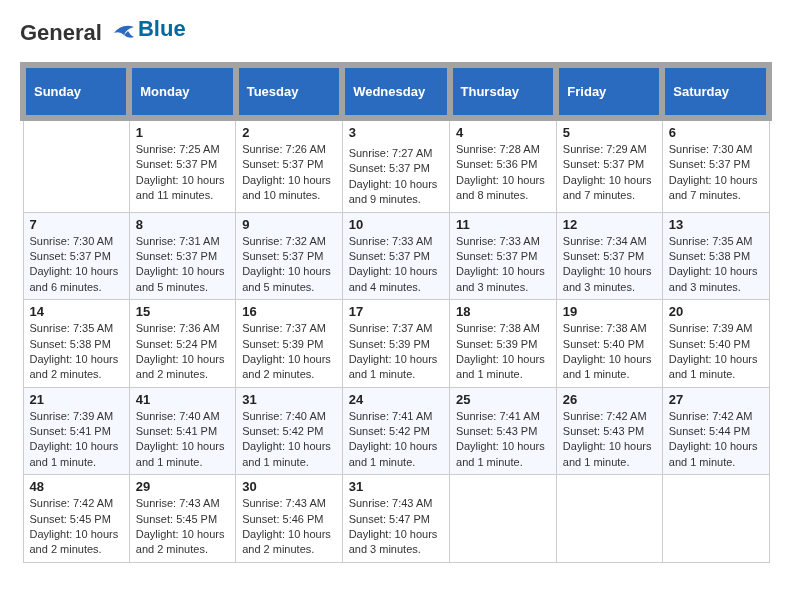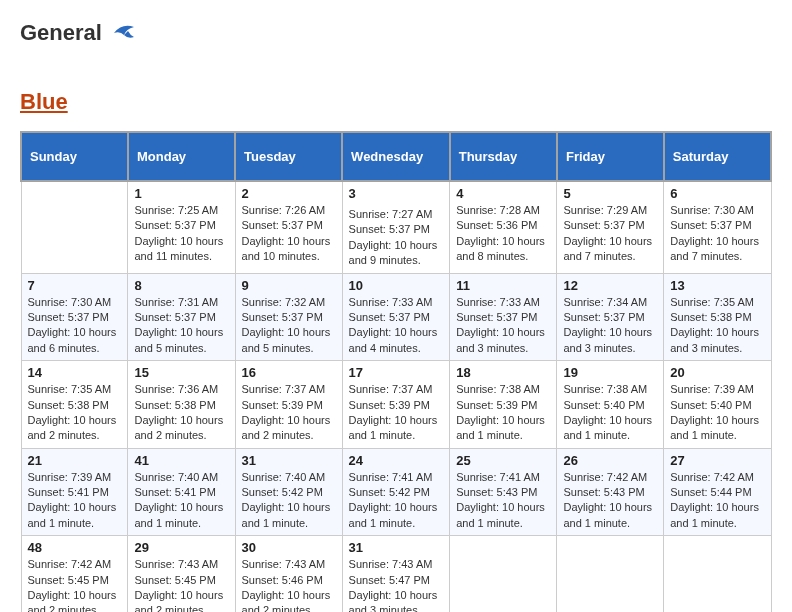--- a/index.html
+++ b/index.html
@@ -11,23 +11,22 @@
       padding: 20px;
     }
     .header {
       display: flex;
       justify-content: space-between;
       align-items: flex-start;
       margin-bottom: 16px;
     }
     .logo {
       display: flex;
-      flex-direction: column;
+      flex-direction: row;
       align-items: flex-start;
-      gap: 47px;
     }
     .logo-row {
       display: flex;
       align-items: center;
       gap: 4px;
     }
     .title-area {
       text-align: right;
     }
     .title-area h1 {
@@ -45,21 +44,21 @@
       border-collapse: collapse;
       border: 1px solid #ccc;
     }
     .calendar th {
       background-color: #2a6abf;
       color: #fff;
       font-size: 13px;
       font-weight: bold;
       padding: 16px 8px;
       text-align: left;
-      border: 2px solid #a3a3a3;
+      border: 6px solid #a3a3a3;
     }
     .calendar td {
       vertical-align: top;
       border: 1px solid #ccc;
       padding: 4px 6px;
       width: 108px;
       min-height: 80px;
     }
     .day-number {
       font-size: 13px;
@@ -84,21 +83,21 @@
 
 <div class="header">
   <div class="logo">
     <div class="logo-row">
       <span style="font-size:22px;font-weight:bold;color:#333;">General</span>
       <svg width="32" height="24" viewBox="0 0 32 24">
         <path d="M8 12 Q16 2 28 6 Q20 8 18 14 Q14 10 8 12Z" fill="#2a6abf"></path>
         <path d="M18 14 Q22 18 28 16 Q24 14 22 10Z" fill="#2a6abf"></path>
       </svg>
     </div>
-    <span style="font-size:22px;font-weight:bold;color:#c2410c;margin-top:-4px;text-decoration:underline;">Blue</span>
+    <span style="font-size:22px;font-weight:bold;color:#0369a1;margin-top:-4px;">Blue</span>
   </div>
 </div>
 
 <table class="calendar">
   <thead>
     <tr>
     <th>Sunday</th>
         <th>Monday</th>
         <th>Tuesday</th>
         <th>Wednesday</th>
@@ -208,21 +207,21 @@
         <td>
           <div class="day-number">14</div>
           <div class="day-info" style="white-space: pre-line;">Sunrise: 7:35 AM
 Sunset: 5:38 PM
 Daylight: 10 hours
 and 2 minutes.</div>
         </td>
         <td>
           <div class="day-number">15</div>
           <div class="day-info" style="white-space: pre-line;">Sunrise: 7:36 AM
-Sunset: 5:38 PM
+Sunset: 5:24 PM
 Daylight: 10 hours
 and 2 minutes.</div>
         </td>
         <td>
           <div class="day-number">16</div>
           <div class="day-info" style="white-space: pre-line;">Sunrise: 7:37 AM
 Sunset: 5:39 PM
 Daylight: 10 hours
 and 2 minutes.</div>
         </td>

